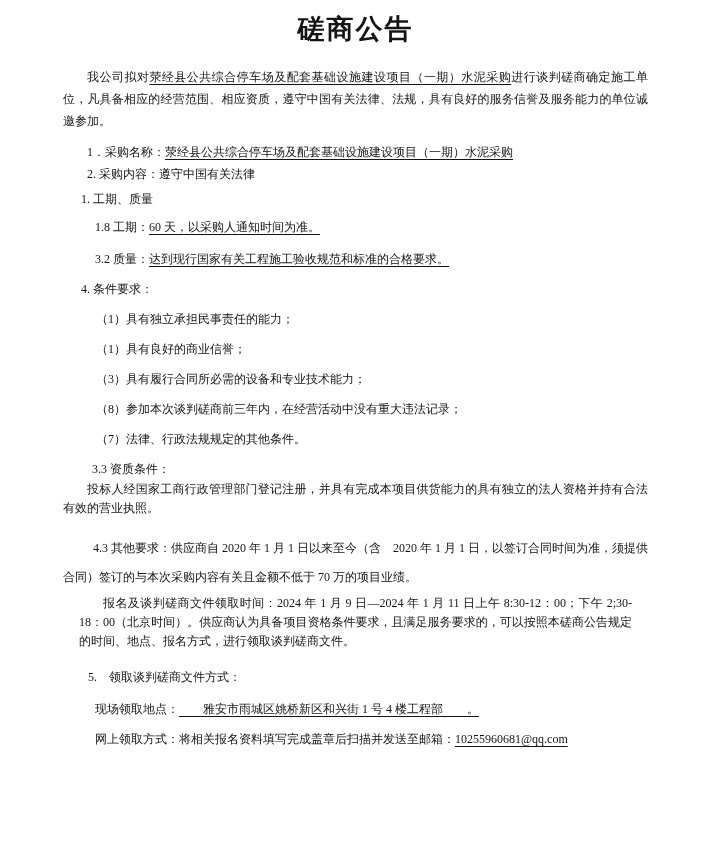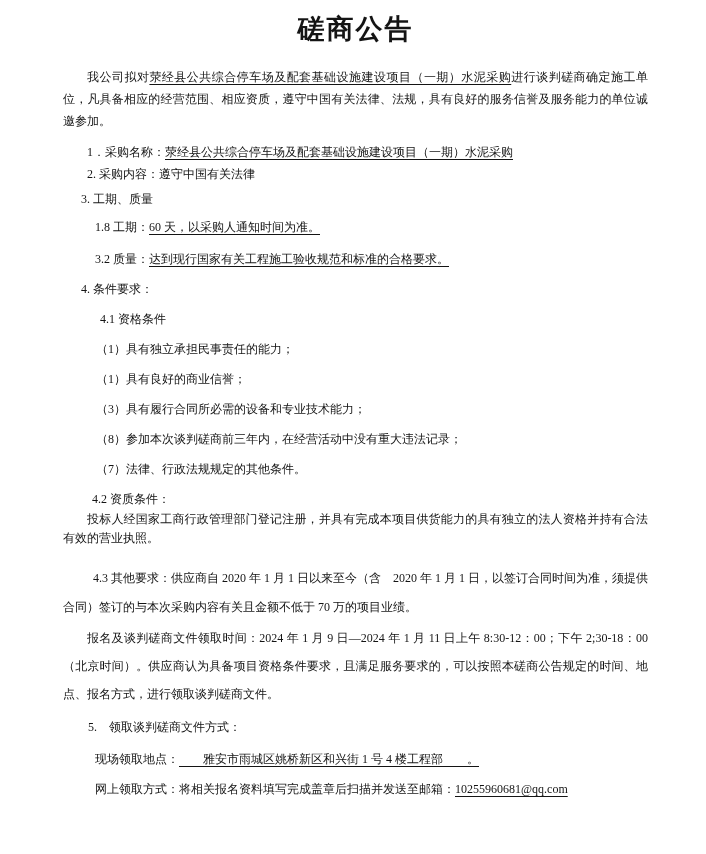--- a/index.html
+++ b/index.html
@@ -28,56 +28,55 @@
   .li-2     { margin: 0 0 0 24px;    line-height: 22px; }
   .li-3     { margin: 3px 0 0 18px;  line-height: 22px; }
   .li-31    { margin: 6px 0 0 32px;  line-height: 22px; }
   .li-32    { margin: 10px 0 0 32px; line-height: 22px; }
   .li-4     { margin: 8px 0 0 18px;  line-height: 22px; }
   .li-41    { margin: 8px 0 0 37px;  line-height: 22px; }
   .cond     { margin: 8px 0 0 33px;  line-height: 22px; }
   .li-42    { margin: 8px 0 0 29px;  line-height: 22px; }
   .p-42body { margin: 0; line-height: 19px; text-indent: 2em; text-align: justify; }
   .p-43     { margin: 16px 0 0; line-height: 29px; text-indent: 2.5em; text-align: justify; }
-  .p-signup { margin: 2px 0 0; line-height: 28px; text-indent: 2em; text-align: justify; }
-  .li-5     { margin: 8px 0 0 25px;  line-height: 22px; }
+  .p-signup { margin: 2px 16px 0; line-height: 19px; text-indent: 2em; text-align: justify; }
+  .li-5     { margin: 15px 0 0 25px;  line-height: 22px; }
   .li-site  { margin: 10px 0 0 32px; line-height: 22px; }
   .li-online{ margin: 8px 0 0 32px;  line-height: 22px; }
   .u { text-decoration: underline; text-underline-offset: 3px; }
 </style>
 </head>
 <body>
 
 <div class="page">
 
   <h1 class="doc-title">磋商公告</h1>
 
   <p class="t p-intro"><span>我公司拟对</span><span class="u">荥经县公共综合停车场及配套基础设施建设项目（一期）水泥采购</span><span>进行谈判磋商确定施工单位，凡具备相应的经营范围、相应资质，遵守中国有关法律、法规，具有良好的服务信誉及服务能力的单位诚邀参加。</span></p>
 
   <div class="t li-1"><span>1．采购名称：</span><span class="u">荥经县公共综合停车场及配套基础设施建设项目（一期）水泥采购</span></div>
 
   <div class="t li-2"><span>2. 采购内容：</span><span>遵守中国有关法律</span></div>
 
-  <div class="t li-3">3. 工期、质量</div>
+  <div class="t li-3">1. 工期、质量</div>
 
   <div class="t li-31"><span>1.8 工期：</span><span class="u">60 天，以采购人通知时间为准。</span></div>
 
   <div class="t li-32"><span>3.2 质量：</span><span class="u">达到现行国家有关工程施工验收规范和标准的合格要求。</span></div>
 
   <div class="t li-4">4. 条件要求：</div>
 
-  <div class="t li-41">4.1 资格条件</div>
 
   <div class="t cond">（1）具有独立承担民事责任的能力；</div>
   <div class="t cond">（1）具有良好的商业信誉；</div>
   <div class="t cond">（3）具有履行合同所必需的设备和专业技术能力；</div>
   <div class="t cond">（8）参加本次谈判磋商前三年内，在经营活动中没有重大违法记录；</div>
   <div class="t cond">（7）法律、行政法规规定的其他条件。</div>
 
-  <div class="t li-42">4.2 资质条件：</div>
+  <div class="t li-42">3.3 资质条件：</div>
 
   <p class="t p-42body">投标人经国家工商行政管理部门登记注册，并具有完成本项目供货能力的具有独立的法人资格并持有合法有效的营业执照。</p>
 
   <p class="t p-43">4.3 其他要求：供应商自 2020 年 1 月 1 日以来至今（含　2020 年 1 月 1 日，以签订合同时间为准，须提供合同）签订的与本次采购内容有关且金额不低于 70 万的项目业绩。</p>
 
   <p class="t p-signup">报名及谈判磋商文件领取时间：2024 年 1 月 9 日—2024 年 1 月 11 日上午 8:30-12：00；下午 2;30-18：00（北京时间）。供应商认为具备项目资格条件要求，且满足服务要求的，可以按照本磋商公告规定的时间、地点、报名方式，进行领取谈判磋商文件。</p>
 
   <div class="t li-5">5.　领取谈判磋商文件方式：</div>
 
   <div class="t li-site"><span>现场领取地点：</span><span class="u">　　雅安市雨城区姚桥新区和兴街 1 号 4 楼工程部　　。</span></div>

